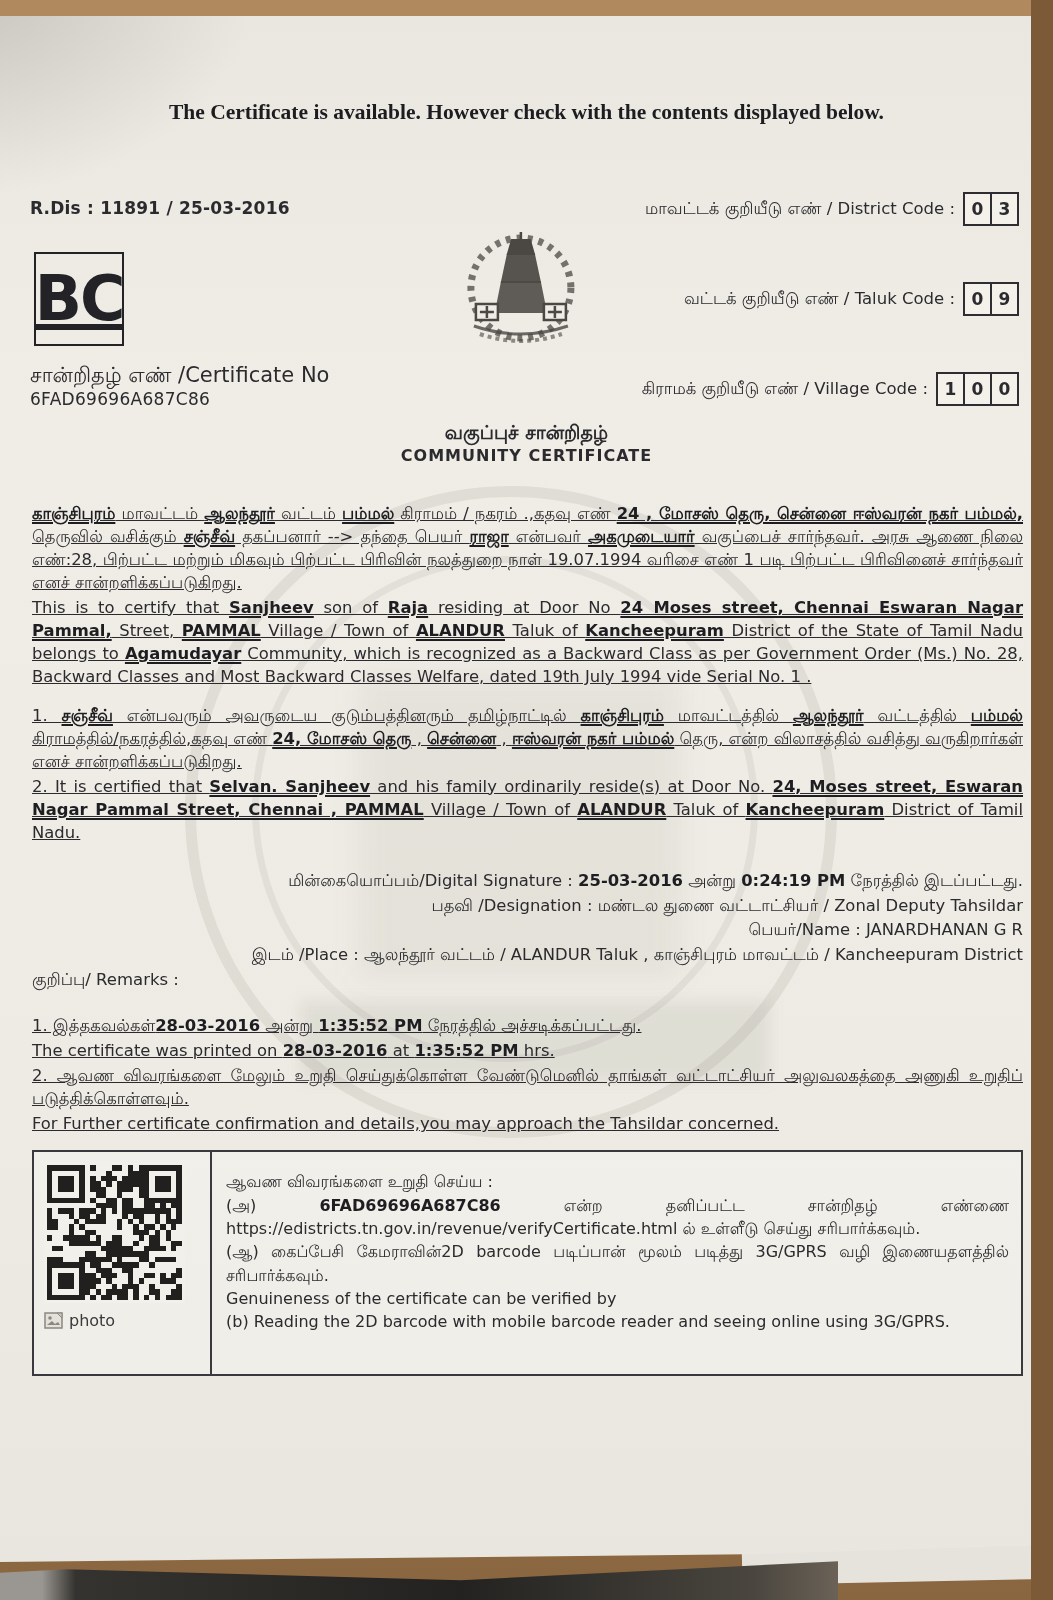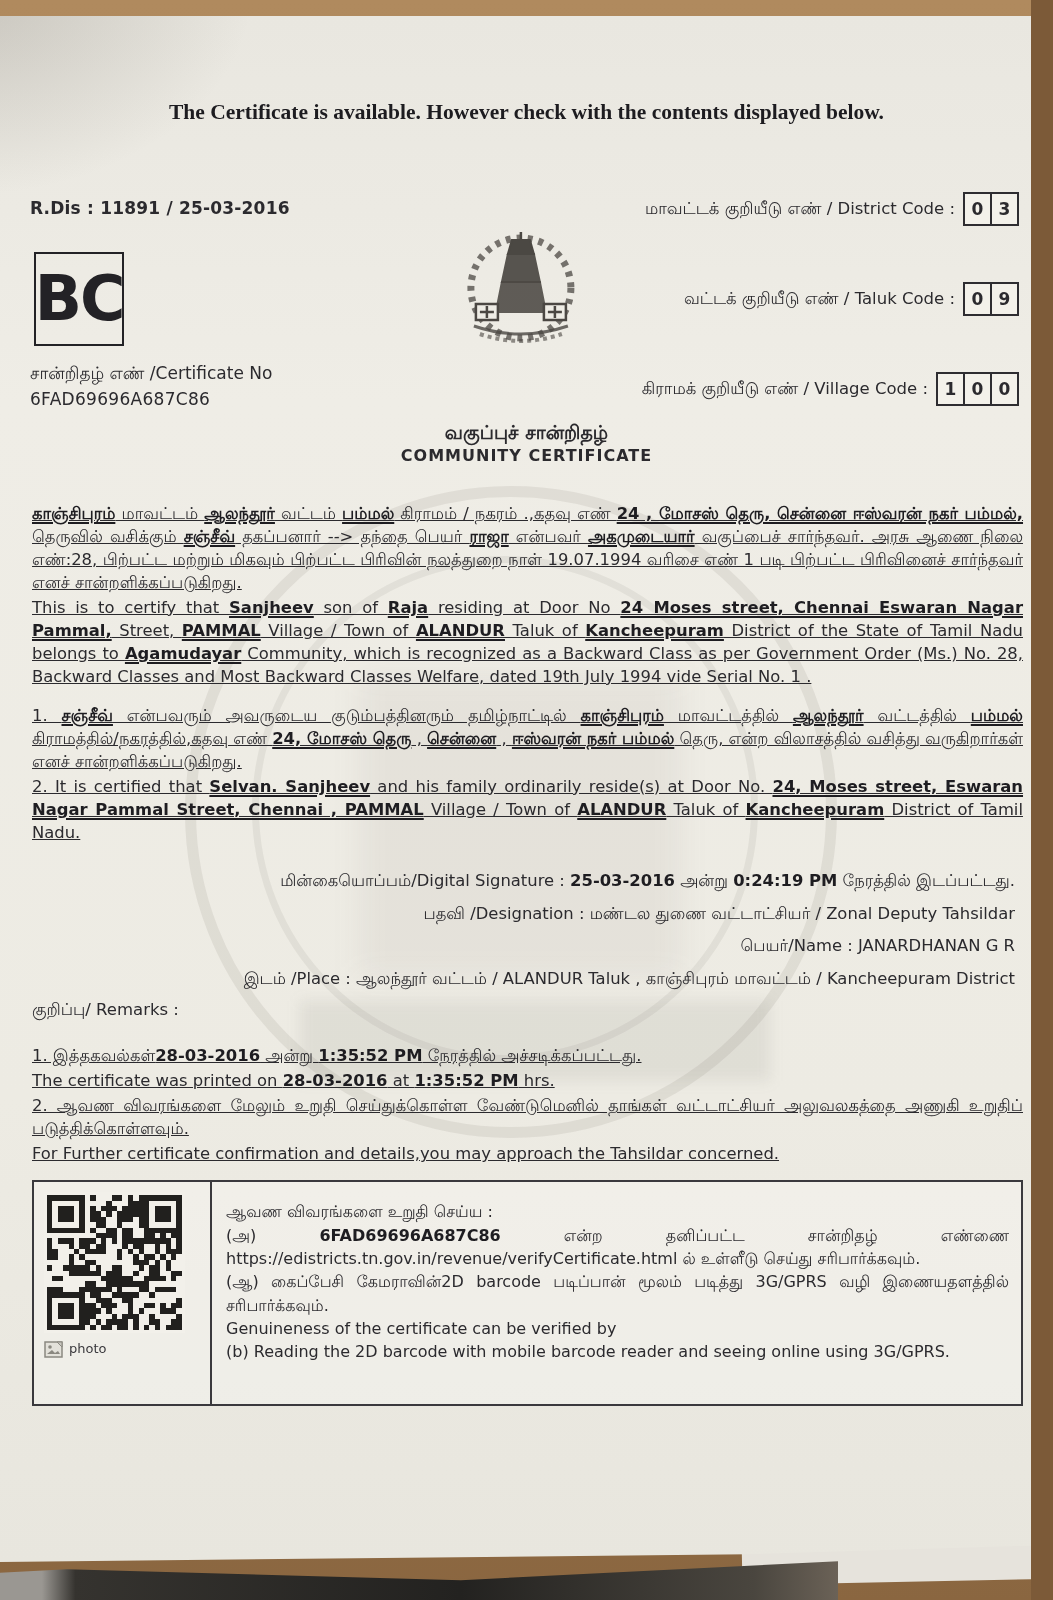--- a/index.html
+++ b/index.html
@@ -37,55 +37,55 @@
   .code-row{position:absolute;right:34px;display:flex;align-items:center;gap:8px;font-size:16.5px;}
   .code-row .lbl{white-space:nowrap;}
   .digit-box{display:inline-flex;align-items:center;justify-content:center;
              width:25px;height:30px;border:2px solid #2e2d31;background:#f3f1ea;
              font-weight:bold;font-size:17px;margin-left:-2px;}
   .digit-box:first-child{margin-left:0;}
   .row-district{top:176px;} .row-taluk{top:266px;} .row-village{top:356px;}
 
   .bc-box{position:absolute;left:34px;top:236px;width:86px;height:90px;
           border:2.5px solid #232226;display:flex;align-items:center;justify-content:center;}
-  .bc-box span{font-size:62px;font-weight:bold;letter-spacing:-2px;color:#232226;line-height:1;}
+  .bc-box span{font-size:62px;font-weight:bold;letter-spacing:-2px;color:#232226;line-height:1;text-decoration:underline;}
 
   .emblem{position:absolute;left:50%;top:214px;transform:translateX(-55%);width:122px;height:128px;opacity:.88;}
 
-  .certno-label{position:absolute;left:30px;top:347px;font-size:17px;}
+  .certno-label{position:absolute;left:30px;top:347px;font-size:21px;}
   .certno-value{position:absolute;left:30px;top:373px;font-size:17px;letter-spacing:.3px;}
 
   .title-ta{position:absolute;top:405px;left:0;width:100%;text-align:center;
             font-size:19px;font-weight:bold;}
   .title-en{position:absolute;top:430px;left:0;width:100%;text-align:center;
             font-size:16px;font-weight:bold;letter-spacing:1px;}
 
   .content{position:absolute;top:487px;left:0;right:0;padding:0 30px 0 32px;}
   .para{margin:0;font-size:16.4px;line-height:1.4;text-align:justify;text-decoration:underline;}
   .para + .para{margin-top:2px;}
   .b{font-weight:bold;color:#1e1d21;}
   .u{text-decoration:underline;text-decoration-thickness:1.6px;text-underline-offset:2.5px;}
   .gap-md{margin-top:16px !important;}
 
   .sig-block{margin-top:24px;text-align:right;font-size:16.4px;line-height:1.52;}
-  .sig-block p{margin:8px;}
+  .sig-block p{margin:0;}
 
   .remarks-heading{margin-top:44px;font-size:16.5px;}
   .remarks p{margin:2px 0 0 0;}
   .remarks .first{margin-top:24px;}
 
   .verify-box{margin-top:14px;border:2px solid #3a393d;display:flex;min-height:222px;background:rgba(255,255,255,.25);}
   .verify-left{width:158px;flex:0 0 158px;padding:10px 8px 6px 10px;display:flex;flex-direction:column;align-items:flex-start;}
   .verify-right{flex:1;border-left:2px solid #3a393d;padding:18px 12px 8px 14px;}
   .verify-right p{margin:0;font-size:16px;line-height:1.46;text-align:justify;}
   .qr{display:grid;grid-template-columns:repeat(25,5.4px);grid-template-rows:repeat(25,5.4px);
       background:#f2f0ea;padding:3px;}
   .qr i{display:block;width:5.4px;height:5.4px;}
   .qr i.on{background:#21201e;}
-  .photo-tag{margin-top:8px;display:flex;align-items:flex-start;gap:3px;font-size:13px;color:#3a393d;}
+  .photo-tag{margin-top:8px;display:flex;align-items:flex-end;gap:3px;font-size:16px;color:#3a393d;}
   .photo-tag .ph-ic{width:22px;height:18px;}
 </style>
 </head>
 <body>
 
 <div class="photo">
   <div class="under-sheet"></div>
   <div class="bottom-dark"></div>
 
   <div class="paper">

